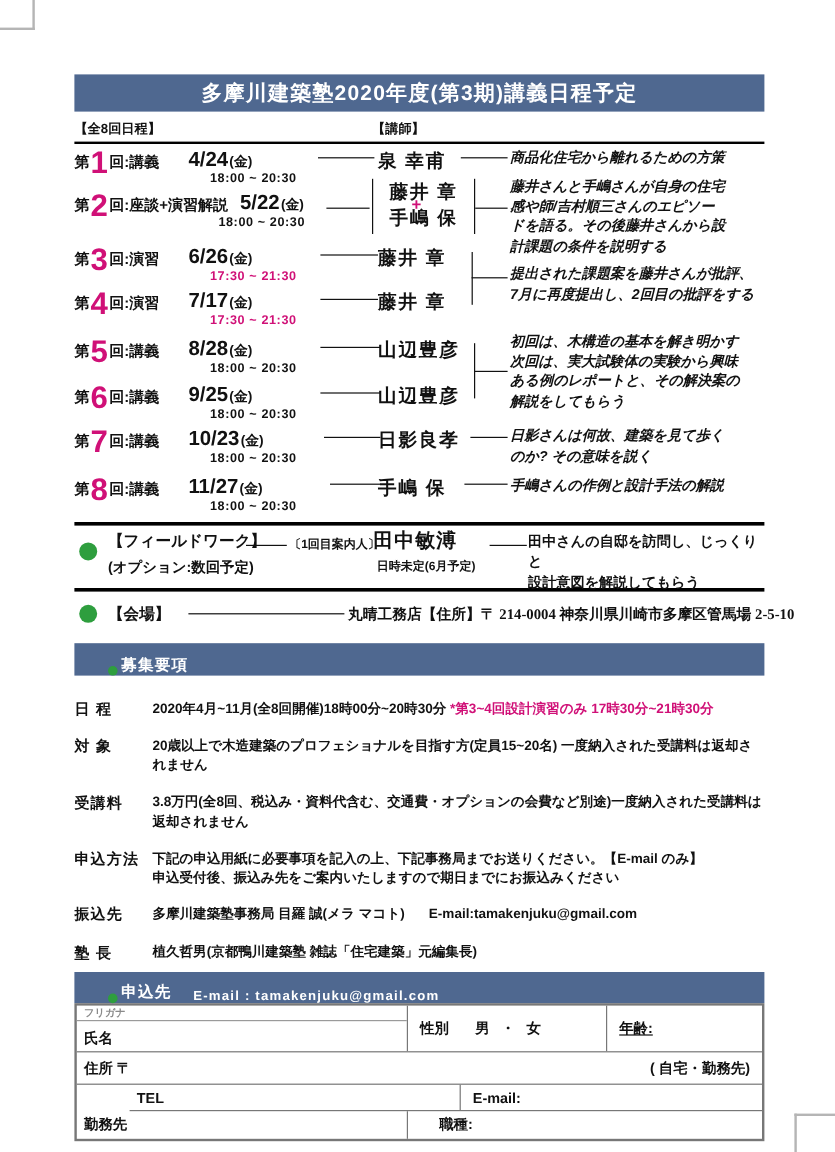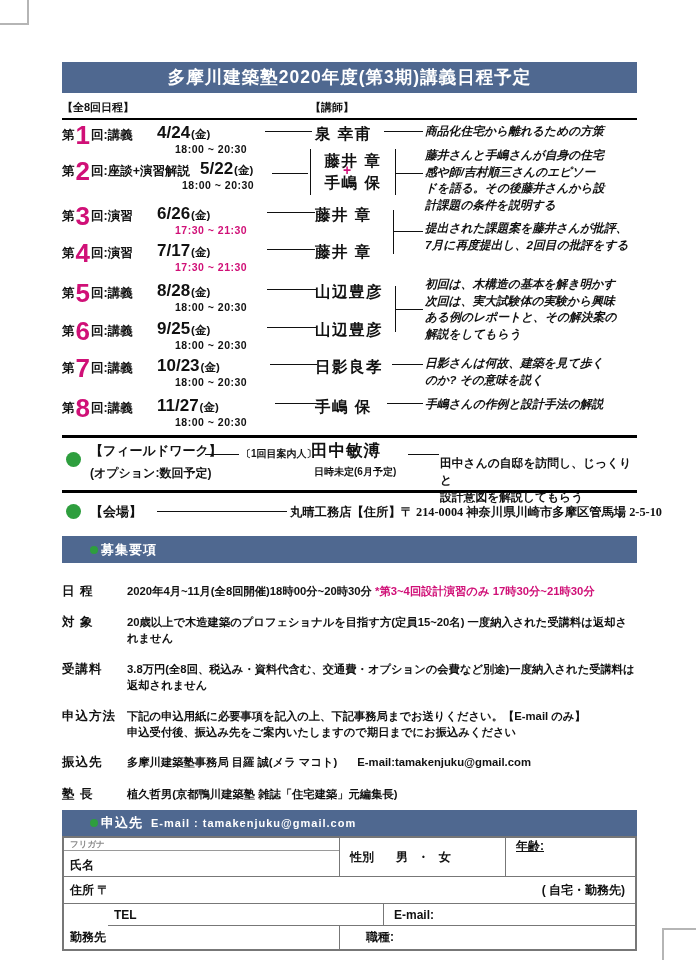--- a/index.html
+++ b/index.html
@@ -34,45 +34,45 @@
          border-right:1.5px solid #111;text-align:center;padding:1px 0;}
   .names .nm{display:block;font-weight:bold;font-size:15.5px;letter-spacing:1.5px;line-height:22px;}
   .names .plus{position:absolute;left:32px;top:13px;color:#d01077;font-size:14px;font-weight:bold;}
   .fieldwork{position:relative;height:52px;border-top:3px solid #000;border-bottom:3px solid #000;}
   .bullet{position:absolute;width:15px;height:15px;border-radius:50%;background:#2e9e3e;}
   .fw-title{position:absolute;left:28px;top:4px;font-size:13px;font-weight:bold;}
   .fw-sub{position:absolute;left:28px;top:27px;font-size:12px;font-weight:bold;}
   .fw-glabel{position:absolute;left:179px;top:9px;font-size:10px;font-weight:bold;}
   .fw-name{position:absolute;left:249px;top:2px;font-size:16.5px;font-weight:bold;letter-spacing:1px;}
   .fw-note{position:absolute;left:252px;top:27px;font-size:10px;font-weight:bold;}
-  .fw-desc{position:absolute;left:378px;top:17px;font-size:11.8px;font-weight:bold;
+  .fw-desc{position:absolute;left:378px;top:5px;font-size:11.8px;font-weight:bold;
            line-height:17px;white-space:pre-line;}
   .venue{position:relative;height:41px;}
   .v-title{position:absolute;left:28px;top:10px;font-size:13px;font-weight:bold;}
   .v-text{position:absolute;left:228px;top:11px;font-size:12.3px;font-weight:bold;white-space:nowrap;}
   .v-text .addr{font-family:"Liberation Serif","DejaVu Serif",serif;}
-  .bar{height:27px;background:#4f6890;color:#fff;display:flex;align-items:center;
+  .bar{height:27px;background:#4f6890;color:#fff;display:flex;align-items:flex-end;
        padding-left:28px;font-weight:bold;margin-top:2px;}
   .bar .dot{width:8px;height:8px;border-radius:50%;background:#2e9e3e;margin-right:3px;flex:0 0 auto;}
   .bar .t{font-size:13px;letter-spacing:1px;}
-  .bar .em{font-size:11px;margin-left:8px;letter-spacing:1px;}
+  .bar .em{font-size:11px;margin-left:18px;letter-spacing:1px;}
   .recruit{padding-top:20px;}
   .r-row{position:relative;margin-bottom:15px;font-weight:bold;min-height:15px;}
   .r-label{position:absolute;left:0;top:0;font-size:12.5px;letter-spacing:1px;white-space:nowrap;}
   .r-text{margin-left:65px;font-size:11.3px;line-height:16px;white-space:pre-line;}
   .r-note{color:#d01077;}
   .r-email{margin-left:20px;}
   .form{border:2px solid #777;font-weight:bold;font-size:12px;}
   .f-row1{display:grid;grid-template-columns:276px 166px auto;border-bottom:1.5px solid #777;height:38px;}
   .f-name{border-right:1.5px solid #777;display:flex;flex-direction:column;}
   .furi{font-size:8.5px;color:#8a8a8a;padding:1px 0 0 6px;border-bottom:1px solid #9a9a9a;height:11px;}
   .nm-label{padding:6px 0 0 6px;}
   .f-gender{border-right:1.5px solid #777;display:flex;align-items:center;padding-left:10px;}
   .f-gender .opts{margin-left:22px;letter-spacing:3px;}
-  .f-age{display:flex;padding-left:10px;text-decoration:underline;}
+  .f-age{display:flex;align-items:center;padding-left:10px;text-decoration:underline;}
   .f-row2{display:flex;justify-content:space-between;align-items:center;height:26px;
           border-bottom:1.5px solid #777;padding:0 10px 0 6px;}
   .f-row3{display:grid;grid-template-columns:276px auto;height:21px;border-bottom:1.5px solid #777;
           align-items:center;margin-left:44px;}
   .f-row4{display:grid;grid-template-columns:276px auto;height:23px;align-items:center;gap:16px;}
   .f-left{border-right:1.5px solid #777;padding-left:6px;height:100%;display:flex;align-items:center;}
   .f-right{padding-left:10px;}
 </style>
 </head>
 <body>

